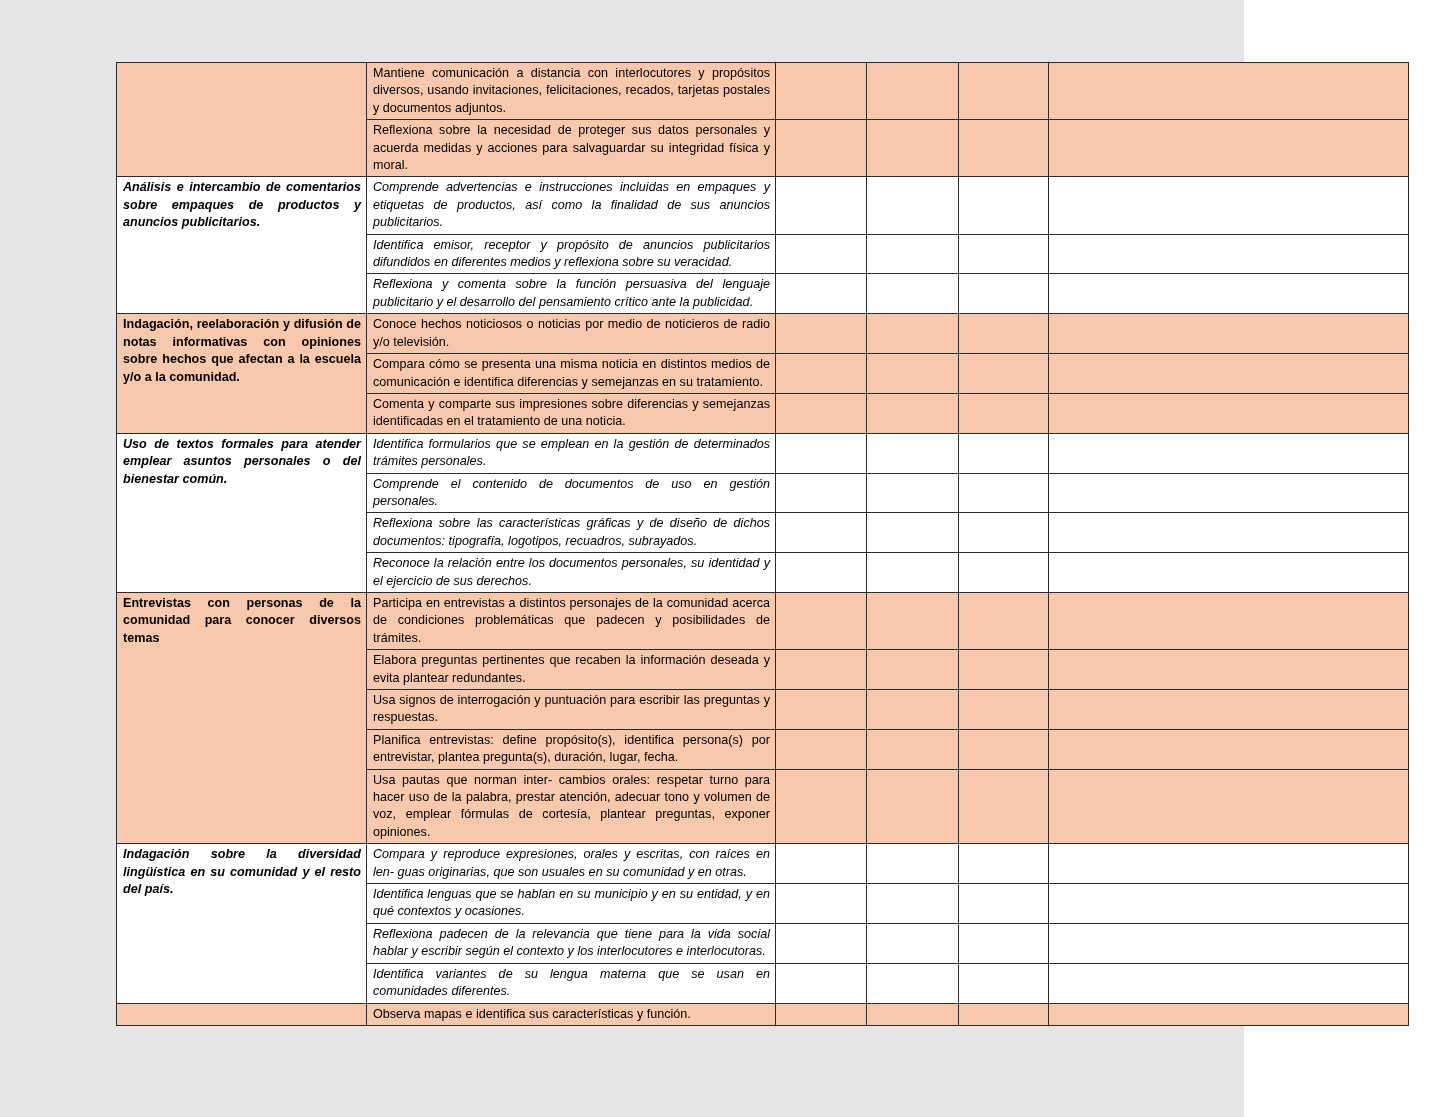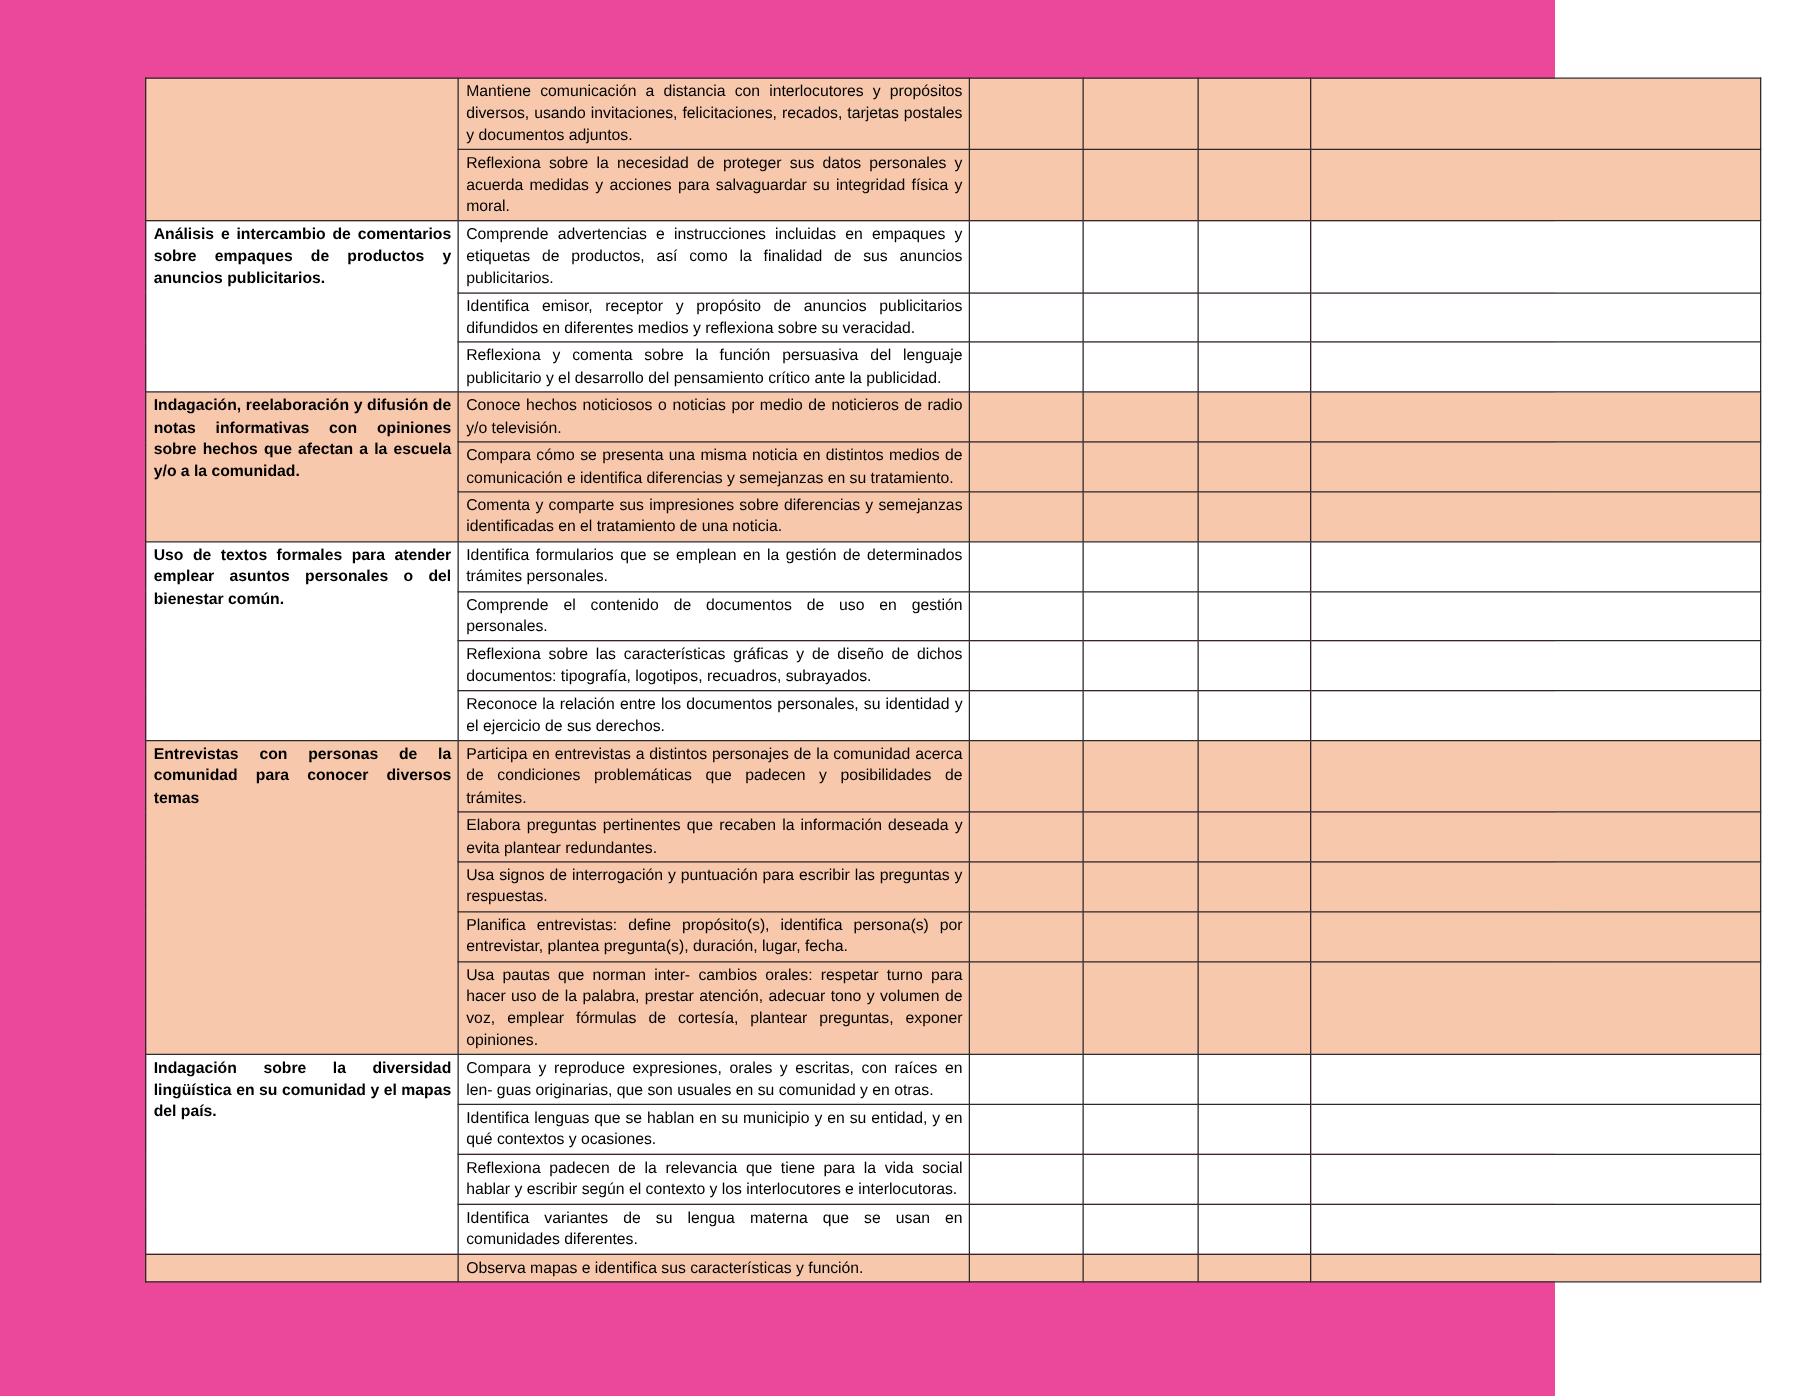--- a/index.html
+++ b/index.html
@@ -10,21 +10,21 @@
   body {
     width: 1445px;
     height: 1117px;
     font-family: "Liberation Sans", sans-serif;
     overflow: hidden;
   }
   .page {
     position: relative;
     width: 1244px;
     height: 1117px;
-    background: #ec4899;
+    background: #e5e5e5;
   }
   table.grid {
     position: absolute;
     left: 116px;
     top: 62px;
     width: 1292px;
     border-collapse: collapse;
     table-layout: fixed;
   }
   table.grid td {
@@ -52,21 +52,21 @@
     font-weight: bold;
     text-align: justify;
     -moz-text-align-last: left;
     text-align-last: left;
   }
   td.desc { }
   td.mark { }
   td.obs  { }
 
   tr.peach > td { background: #f7c8ac; }
-  tr.plain > td { background: #ffffff; }
+  tr.plain > td { background: #ffffff; font-style: italic; }
 </style>
 </head>
 <body>
 
 <div class="page">
   <table class="grid" id="grid">
     <colgroup>
       <col class="c-theme">
       <col class="c-desc">
       <col class="c-m1">
@@ -193,21 +193,21 @@
           <td class="obs">&nbsp;</td>
         </tr>
         <tr class="peach">
           <td class="desc">Usa pautas que norman inter- cambios orales: respetar turno para hacer uso de la palabra, prestar atención, adecuar tono y volumen de voz, emplear fórmulas de cortesía, plantear preguntas, exponer opiniones.</td>
           <td class="mark">&nbsp;</td>
           <td class="mark">&nbsp;</td>
           <td class="mark">&nbsp;</td>
           <td class="obs">&nbsp;</td>
         </tr>
         <tr class="plain">
-          <td class="theme" rowspan="4">Indagación sobre la diversidad lingüística en su comunidad y el mapas del país.</td>
+          <td class="theme" rowspan="4">Indagación sobre la diversidad lingüística en su comunidad y el resto del país.</td>
           <td class="desc">Compara y reproduce expresiones, orales y escritas, con raíces en len- guas originarias, que son usuales en su comunidad y en otras.</td>
           <td class="mark">&nbsp;</td>
           <td class="mark">&nbsp;</td>
           <td class="mark">&nbsp;</td>
           <td class="obs">&nbsp;</td>
         </tr>
         <tr class="plain">
           <td class="desc">Identifica lenguas que se hablan en su municipio y en su entidad, y en qué contextos y ocasiones.</td>
           <td class="mark">&nbsp;</td>
           <td class="mark">&nbsp;</td>

